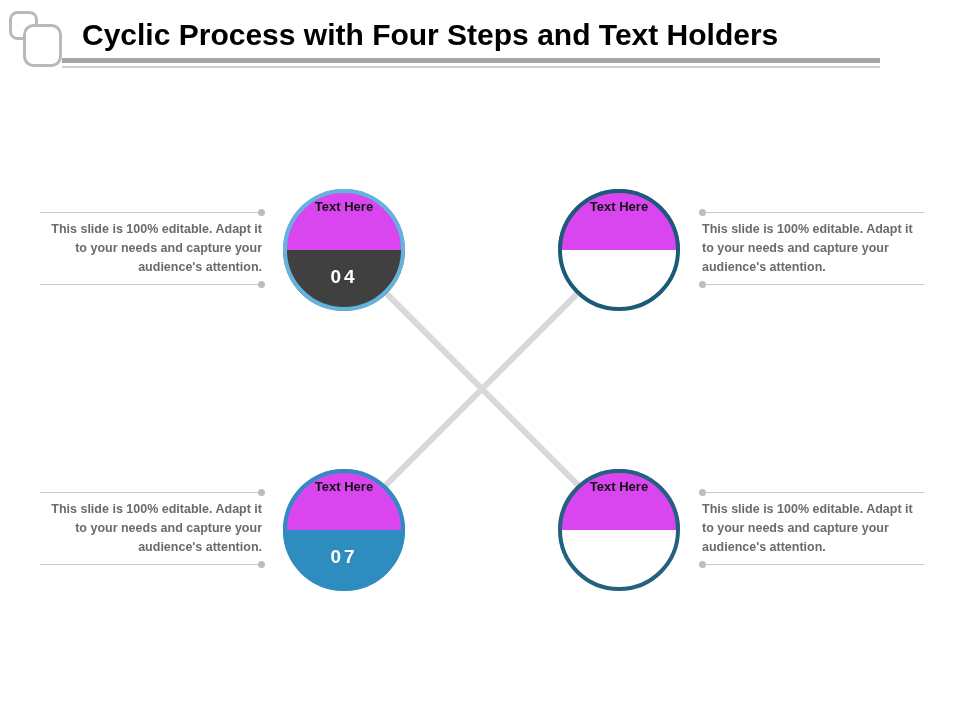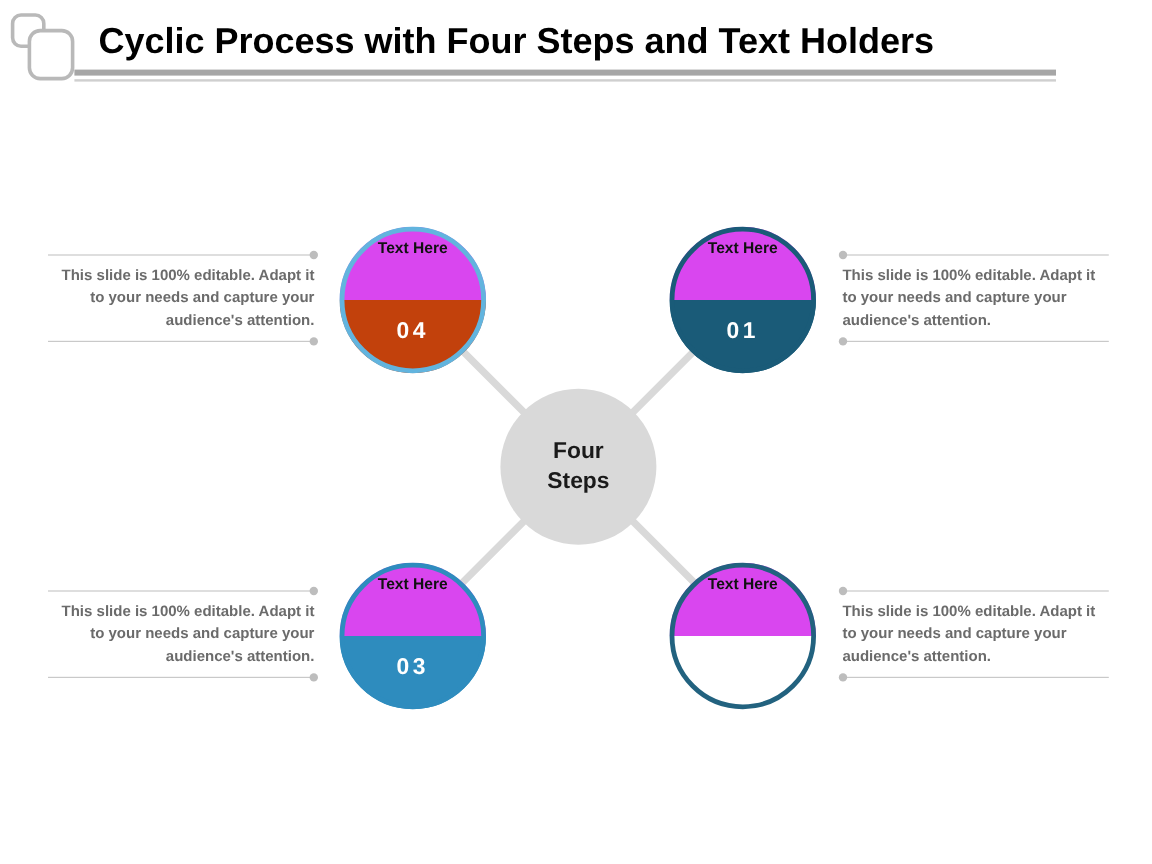--- a/index.html
+++ b/index.html
@@ -194,51 +194,44 @@
 
   <div class="title">Cyclic Process with Four Steps and Text Holders</div>
   <div class="rule-thick"></div>
   <div class="rule-thin"></div>
 
   <div class="spoke" style="left:482px; top:386px; width:196px; transform: rotate(225deg);"></div>
   <div class="spoke" style="left:482px; top:386px; width:196px; transform: rotate(-45deg);"></div>
   <div class="spoke" style="left:482px; top:386px; width:196px; transform: rotate(135deg);"></div>
   <div class="spoke" style="left:482px; top:386px; width:196px; transform: rotate(45deg);"></div>
 
-  <div class="hub">
-    <div class="hub-line">Four</div>
-    <div class="hub-line">Steps</div>
-  </div>
 
   <div class="node" style="left:283px; top:189px;">
     <div class="node-top">
       <span class="node-label">Text Here</span>
     </div>
-    <div class="node-bottom" style="background:#c2410c;">
+    <div class="node-bottom" style="background:#404040;">
       <span class="node-num">04</span>
     </div>
   </div>
   <div class="node-ring" style="left:283px; top:189px; border-color:#62b4de;"></div>
 
   <div class="node" style="left:558px; top:189px;">
     <div class="node-top">
       <span class="node-label">Text Here</span>
     </div>
-    <div class="node-bottom" style="background:#1a5b78;">
-      <span class="node-num">01</span>
-    </div>
   </div>
   <div class="node-ring" style="left:558px; top:189px; border-color:#1a5b78;"></div>
 
   <div class="node" style="left:283px; top:469px;">
     <div class="node-top">
       <span class="node-label">Text Here</span>
     </div>
     <div class="node-bottom" style="background:#2e8cbe;">
-      <span class="node-num">03</span>
+      <span class="node-num">07</span>
     </div>
   </div>
   <div class="node-ring" style="left:283px; top:469px; border-color:#2e8cbe;"></div>
 
   <div class="node" style="left:558px; top:469px;">
     <div class="node-top">
       <span class="node-label">Text Here</span>
     </div>
   </div>
   <div class="node-ring" style="left:558px; top:469px; border-color:#22627f;"></div>

